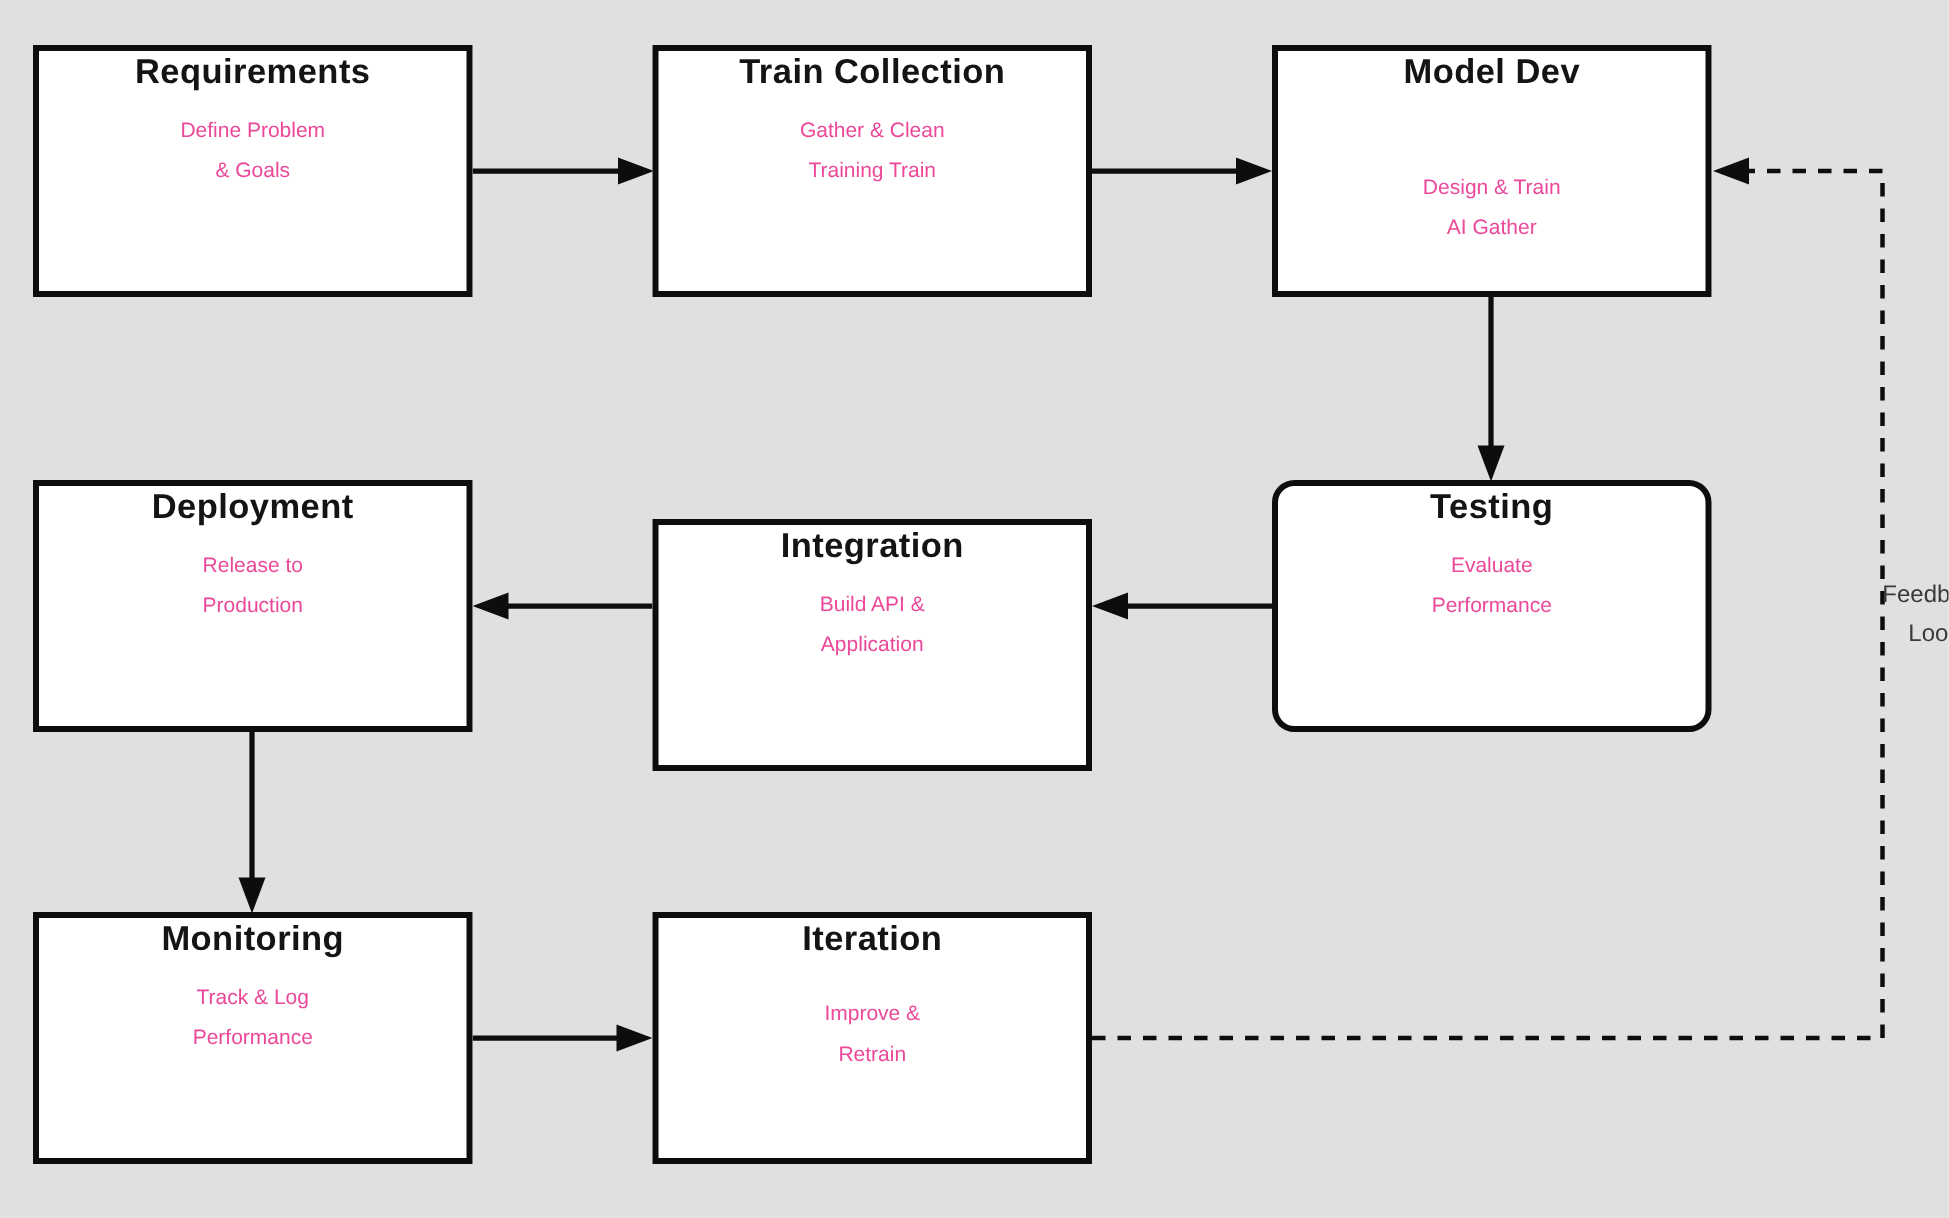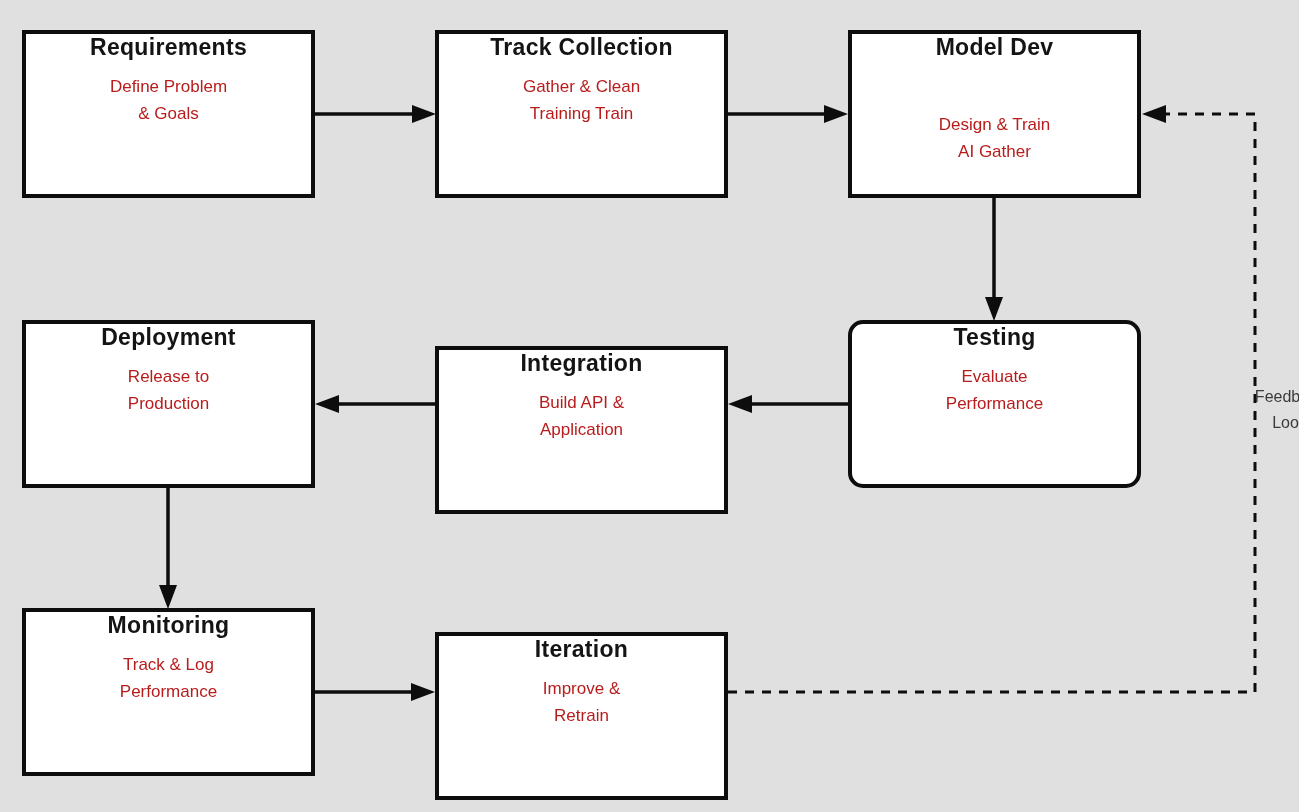--- a/index.html
+++ b/index.html
@@ -29,22 +29,22 @@
     text-align: center;
   }
   .node-title {
     font-size: 23px;
     font-weight: 700;
     color: #141414;
     letter-spacing: 0.3px;
     margin-bottom: 12px;
   }
   .node-sub {
-    font-size: 17px;
-    color: #b91c1c;
+    font-size: 14px;
+    color: #ec4899;
     line-height: 27px;
   }
   .feedback-label {
     position: absolute;
     left: 1290px;
     top: 384px;
     transform: translateX(-50%);
     text-align: center;
     font-size: 16px;
     color: #3a3a3a;
@@ -89,21 +89,21 @@
 
   <div class="node" style="left:22px; top:30px;">
     <div class="node-title">Requirements</div>
     <div class="node-sub">
       <div>Define Problem</div>
       <div>&amp; Goals</div>
     </div>
   </div>
 
   <div class="node" style="left:435px; top:30px;">
-    <div class="node-title">Track Collection</div>
+    <div class="node-title">Train Collection</div>
     <div class="node-sub">
       <div>Gather &amp; Clean</div>
       <div>Training Train</div>
     </div>
   </div>
 
   <div class="node" style="left:848px; top:30px;gap:38px;">
     <div class="node-title">Model Dev</div>
     <div class="node-sub">
       <div>Design &amp; Train</div>
@@ -136,21 +136,21 @@
   </div>
 
   <div class="node" style="left:22px; top:608px;">
     <div class="node-title">Monitoring</div>
     <div class="node-sub">
       <div>Track &amp; Log</div>
       <div>Performance</div>
     </div>
   </div>
 
-  <div class="node" style="left:435px; top:632px;">
+  <div class="node" style="left:435px; top:608px;gap:11px;">
     <div class="node-title">Iteration</div>
     <div class="node-sub">
       <div>Improve &amp;</div>
       <div>Retrain</div>
     </div>
   </div>
 
   <div class="feedback-label">
     <div>Feedback</div>
     <div>Loop</div>

